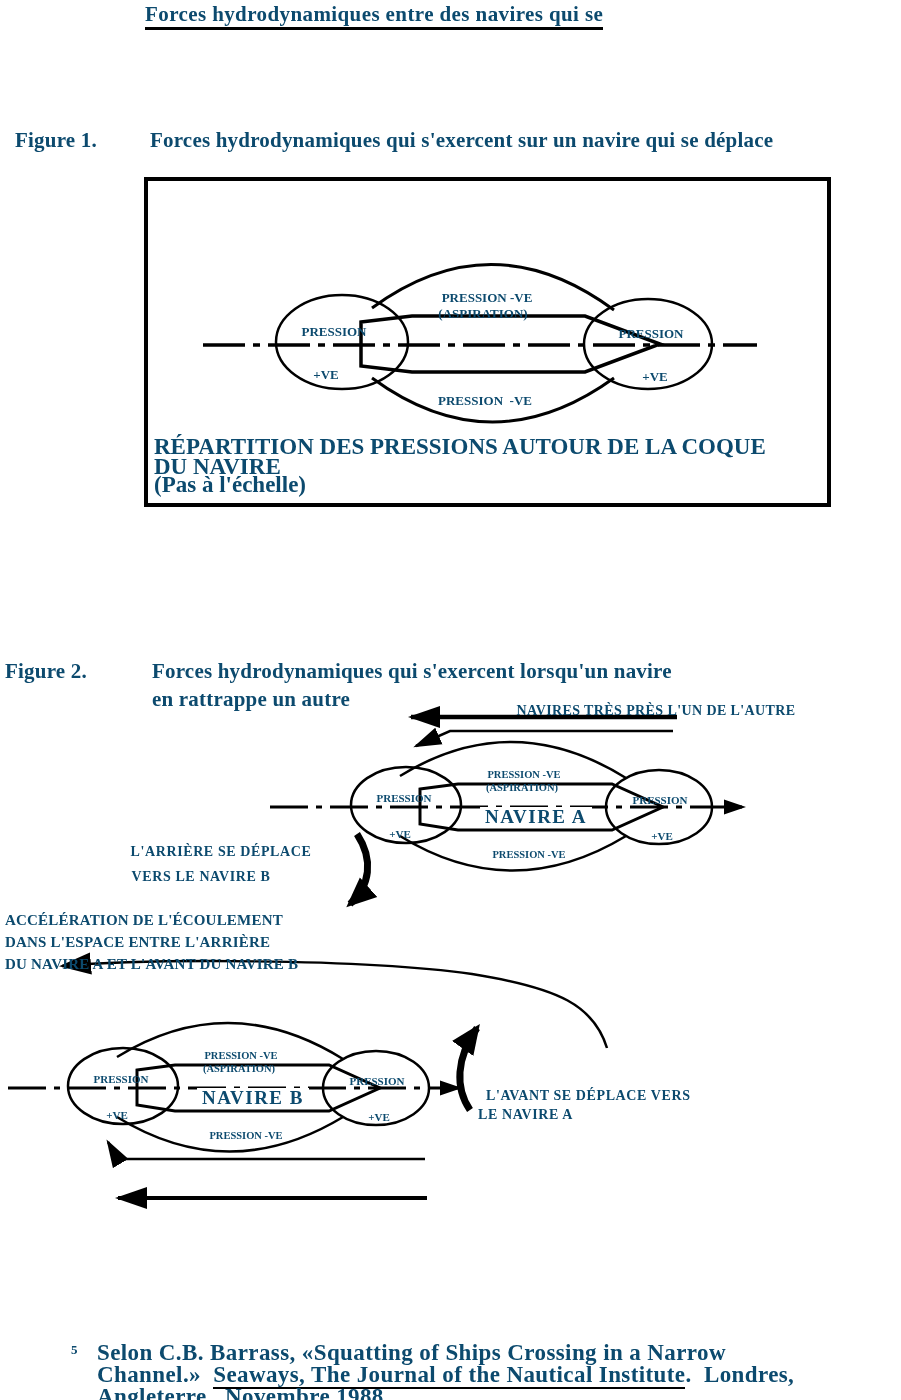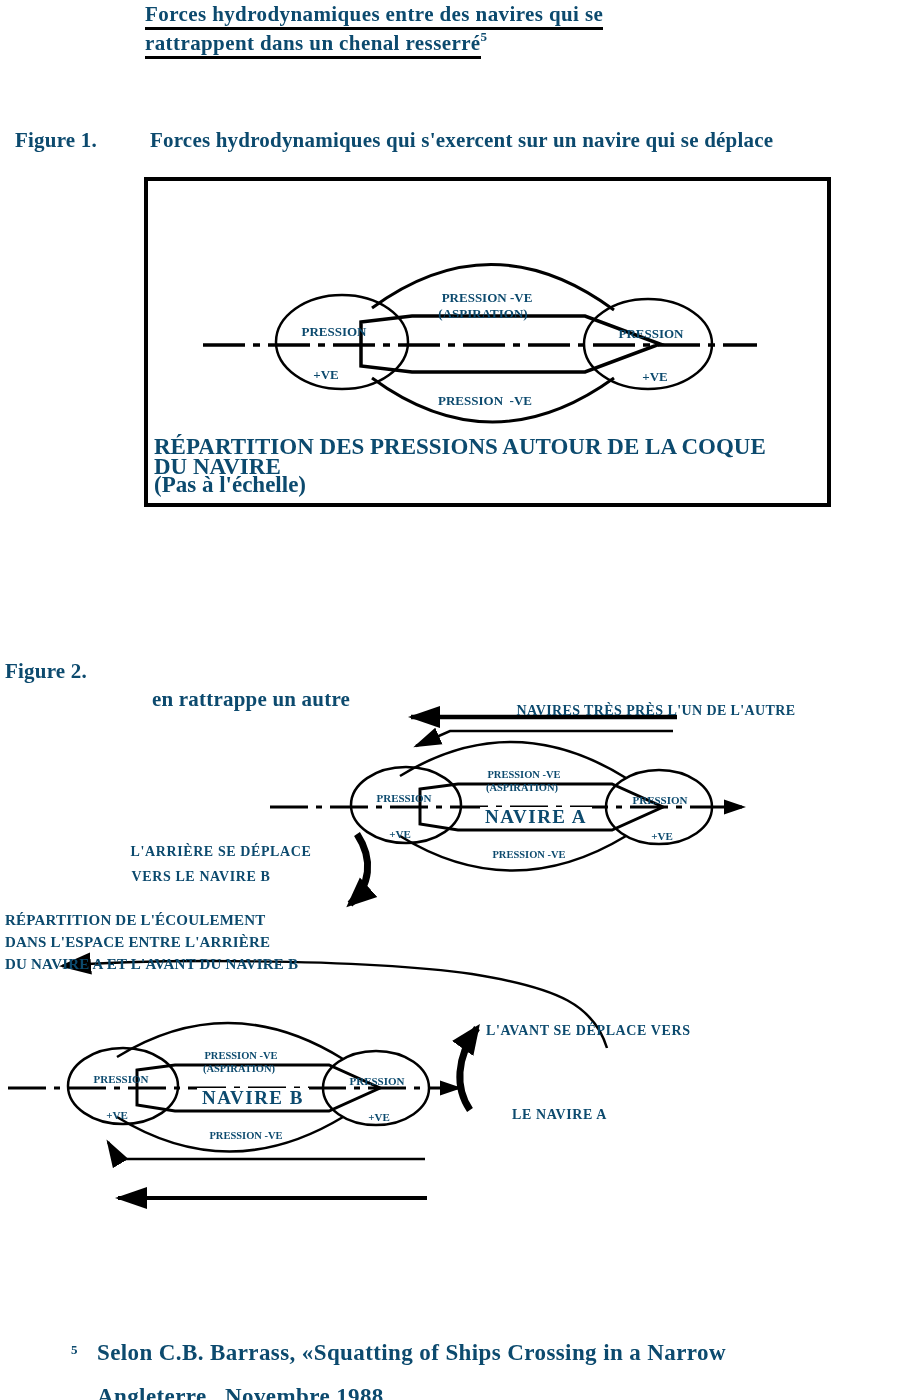--- a/index.html
+++ b/index.html
@@ -77,48 +77,48 @@
       <line x1="8" y1="1088" x2="460" y2="1088" stroke-width="3" stroke-dasharray="38 8 6 8" marker-end="url(#ah-med)"></line>
 
       <path d="M470,1110 C455,1088 456,1058 477,1028" stroke-width="7" marker-end="url(#ah-thick)"></path>
 
       <polyline points="425,1159 118,1159 108,1142" stroke-width="2.5" marker-end="url(#ah-thin)"></polyline>
       <line x1="427" y1="1198" x2="118" y2="1198" stroke-width="4" marker-end="url(#ah-big)"></line>
     </g>
   </svg>
 
   <div class="title-line" style="top:2px;"><span class="uline">Forces hydrodynamiques entre des navires qui se</span></div>
-  <div class="title-line" style="top:29px;"><span class="uline">rattrappent dans un chenal resserré</span><span class="sup">5</span></div>
 
   <div class="lbl t21" style="left:15px;top:117px;">Figure 1.</div>
   <div class="lbl t21" style="left:150px;top:117px;">Forces hydrodynamiques qui s'exercent sur un navire qui se déplace</div>
 
   <div class="lbl t13 ctr" style="left:487px;top:279px;">PRESSION -VE</div>
   <div class="lbl t13 ctr" style="left:483px;top:295px;">(ASPIRATION)</div>
   <div class="lbl t13 ctr" style="left:334px;top:313px;">PRESSION</div>
   <div class="lbl t13 ctr" style="left:326px;top:356px;">+VE</div>
   <div class="lbl t13 ctr" style="left:651px;top:315px;">PRESSION</div>
   <div class="lbl t13 ctr" style="left:655px;top:358px;">+VE</div>
   <div class="lbl t13 ctr" style="left:485px;top:382px;">PRESSION  -VE</div>
 
   <div class="lbl t17" style="left:154px;top:423px;">RÉPARTITION DES PRESSIONS AUTOUR DE LA COQUE</div>
   <div class="lbl t17" style="left:154px;top:443px;">DU NAVIRE</div>
   <div class="lbl t17" style="left:154px;top:461px;">(Pas à l'échelle)</div>
 
   <div class="lbl t21" style="left:5px;top:648px;">Figure 2.</div>
+  <div class="lbl t21" style="left:152px;top:648px;">Forces hydrodynamiques qui s'exercent lorsqu'un navire</div>
   <div class="lbl t21" style="left:152px;top:676px;">en rattrappe un autre</div>
 
   <div class="lbl t14 ctr" style="left:656px;top:692px;">NAVIRES TRÈS PRÈS L'UN DE L'AUTRE</div>
   <div class="lbl t19 ctr" style="left:221px;top:833px;">L'ARRIÈRE SE DÉPLACE</div>
   <div class="lbl t19 ctr" style="left:201px;top:858px;">VERS LE NAVIRE B</div>
-  <div class="lbl t15" style="left:5px;top:901px;">RÉPARTITION DE L'ÉCOULEMENT</div>
+  <div class="lbl t15" style="left:5px;top:901px;">ACCÉLÉRATION DE L'ÉCOULEMENT</div>
   <div class="lbl t15" style="left:5px;top:923px;">DANS L'ESPACE ENTRE L'ARRIÈRE</div>
   <div class="lbl t15" style="left:5px;top:945px;">DU NAVIRE A ET L'AVANT DU NAVIRE B</div>
-  <div class="lbl t19" style="left:486px;top:1012px;">L'AVANT SE DÉPLACE VERS</div>
-  <div class="lbl t19" style="left:512px;top:1096px;">LE NAVIRE A</div>
+  <div class="lbl t19" style="left:486px;top:1077px;">L'AVANT SE DÉPLACE VERS</div>
+  <div class="lbl t19" style="left:478px;top:1096px;">LE NAVIRE A</div>
 
   <div class="lbl t10 ctr" style="left:524px;top:757px;">PRESSION -VE</div>
   <div class="lbl t10 ctr" style="left:522px;top:770px;">(ASPIRATION)</div>
   <div class="lbl t11 ctr" style="left:404px;top:781px;">PRESSION</div>
   <div class="lbl t11 ctr" style="left:400px;top:817px;">+VE</div>
   <div class="lbl t11 ctr" style="left:660px;top:783px;">PRESSION</div>
   <div class="lbl t11 ctr" style="left:662px;top:819px;">+VE</div>
   <div class="lbl t10 ctr" style="left:529px;top:837px;">PRESSION -VE</div>
   <div class="lbl shipname ctr" style="left:536px;top:795px;">NAVIRE A</div>
 
@@ -126,15 +126,16 @@
   <div class="lbl t10 ctr" style="left:239px;top:1051px;">(ASPIRATION)</div>
   <div class="lbl t11 ctr" style="left:121px;top:1062px;">PRESSION</div>
   <div class="lbl t11 ctr" style="left:117px;top:1098px;">+VE</div>
   <div class="lbl t11 ctr" style="left:377px;top:1064px;">PRESSION</div>
   <div class="lbl t11 ctr" style="left:379px;top:1100px;">+VE</div>
   <div class="lbl t10 ctr" style="left:246px;top:1118px;">PRESSION -VE</div>
   <div class="lbl shipname ctr" style="left:253px;top:1076px;">NAVIRE B</div>
 
   <div class="lbl t13" style="left:71px;top:1331px;">5</div>
   <div class="lbl t17" style="left:97px;top:1329px;letter-spacing:.4px;">Selon C.B. Barrass, «Squatting of Ships Crossing in a Narrow</div>
+  <div class="lbl t17" style="left:97px;top:1351px;letter-spacing:.4px;"><span>Channel.»  </span><span class="ft-u">Seaways, The Journal of the Nautical Institute</span><span>.  Londres,</span></div>
   <div class="lbl t17" style="left:97px;top:1373px;letter-spacing:.4px;">Angleterre.  Novembre 1988.</div>
 
 </div>
 
 </body></html>

